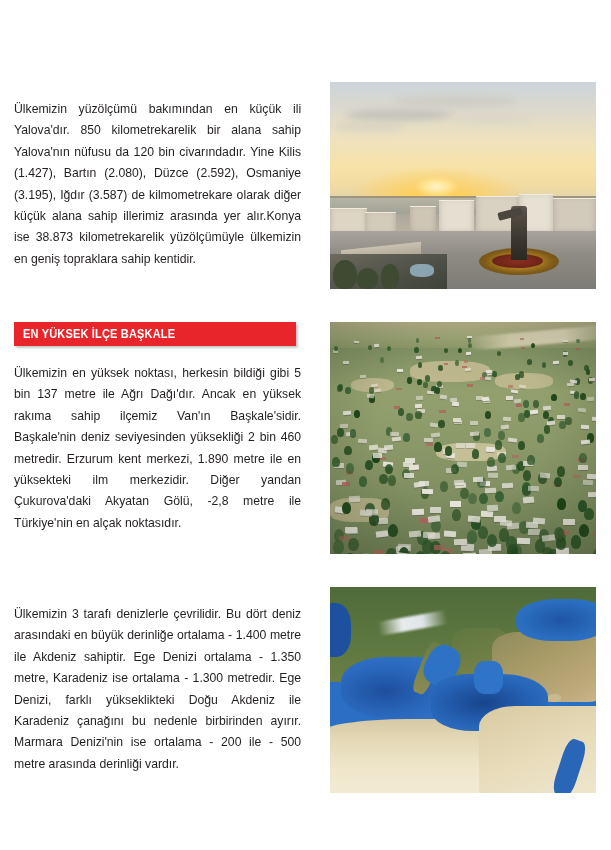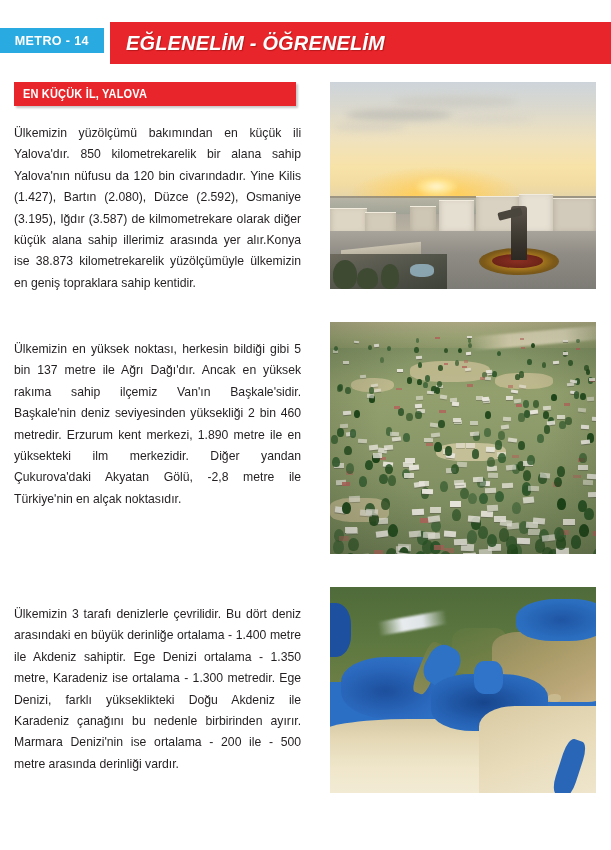--- a/index.html
+++ b/index.html
@@ -347,33 +347,24 @@
   .p3-balkan {
     left: 46%; top: 20%; width: 20%; height: 22%;
     background: linear-gradient(160deg, #5d7740, #7b8449);
     border-radius: 28% 20% 34% 22%;
   }
 </style>
 </head>
 <body>
 
 <div class="topbar">
-  <div class="metro-badge">
-    <span>METRO - 14</span>
-  </div>
-  <div class="title-bar">
-    <span>EĞLENELİM - ÖĞRENELİM</span>
-  </div>
 </div>
 
 <div class="section sec1">
   <div class="col-left">
-    <div class="sec-header">
-      <span>EN KÜÇÜK İL, YALOVA</span>
-    </div>
     <div class="body-text">Ülkemizin yüzölçümü bakımından en küçük ili Yalova'dır. 850 kilometrekarelik bir alana sahip Yalova'nın nüfusu da 120 bin civarındadır. Yine Kilis (1.427), Bartın (2.080), Düzce (2.592), Osmaniye (3.195), Iğdır (3.587) de kilmometrekare olarak diğer küçük alana sahip illerimiz arasında yer alır.Konya ise 38.873 kilometrekarelik yüzölçümüyle ülkemizin en geniş topraklara sahip kentidir.</div>
   </div>
   <div class="col-right">
     <div class="photo photo-1">
       <div class="ph-layer p1-sky"></div>
       <div class="ph-layer p1-cloud c1"></div>
       <div class="ph-layer p1-cloud c2"></div>
       <div class="ph-layer p1-cloud c3"></div>
       <div class="ph-layer p1-cloud c4"></div>
       <div class="ph-layer p1-sun"></div>
@@ -396,20 +387,23 @@
       <div class="ph-layer p1-tree t1"></div>
       <div class="ph-layer p1-tree t2"></div>
       <div class="ph-layer p1-tree t3"></div>
       <div class="ph-layer p1-fountain"></div>
     </div>
   </div>
 </div>
 
 <div class="section sec2">
   <div class="col-left">
+    <div class="sec-header">
+      <span>EN YÜKSEK İLÇE BAŞKALE</span>
+    </div>
     <div class="body-text">Ülkemizin en yüksek noktası, herkesin bildiği gibi 5 bin 137 metre ile Ağrı Dağı'dır. Ancak en yüksek rakıma sahip ilçemiz Van'ın Başkale'sidir. Başkale'nin deniz seviyesinden yüksekliği 2 bin 460 metredir. Erzurum kent merkezi, 1.890 metre ile en yüksekteki ilm merkezidir. Diğer yandan Çukurova'daki Akyatan Gölü, -2,8 metre ile Türkiye'nin en alçak noktasıdır.</div>
   </div>
   <div class="col-right">
     <div class="photo photo-2" id="photo2">
       <div class="ph-layer p2-base"></div>
       <div class="ph-layer p2-ridge"></div>
       <div class="ph-layer p2-road"></div>
       <div class="ph-layer p2-field f1"></div>
       <div class="ph-layer p2-field f2"></div>
       <div class="ph-layer p2-field f3"></div>

